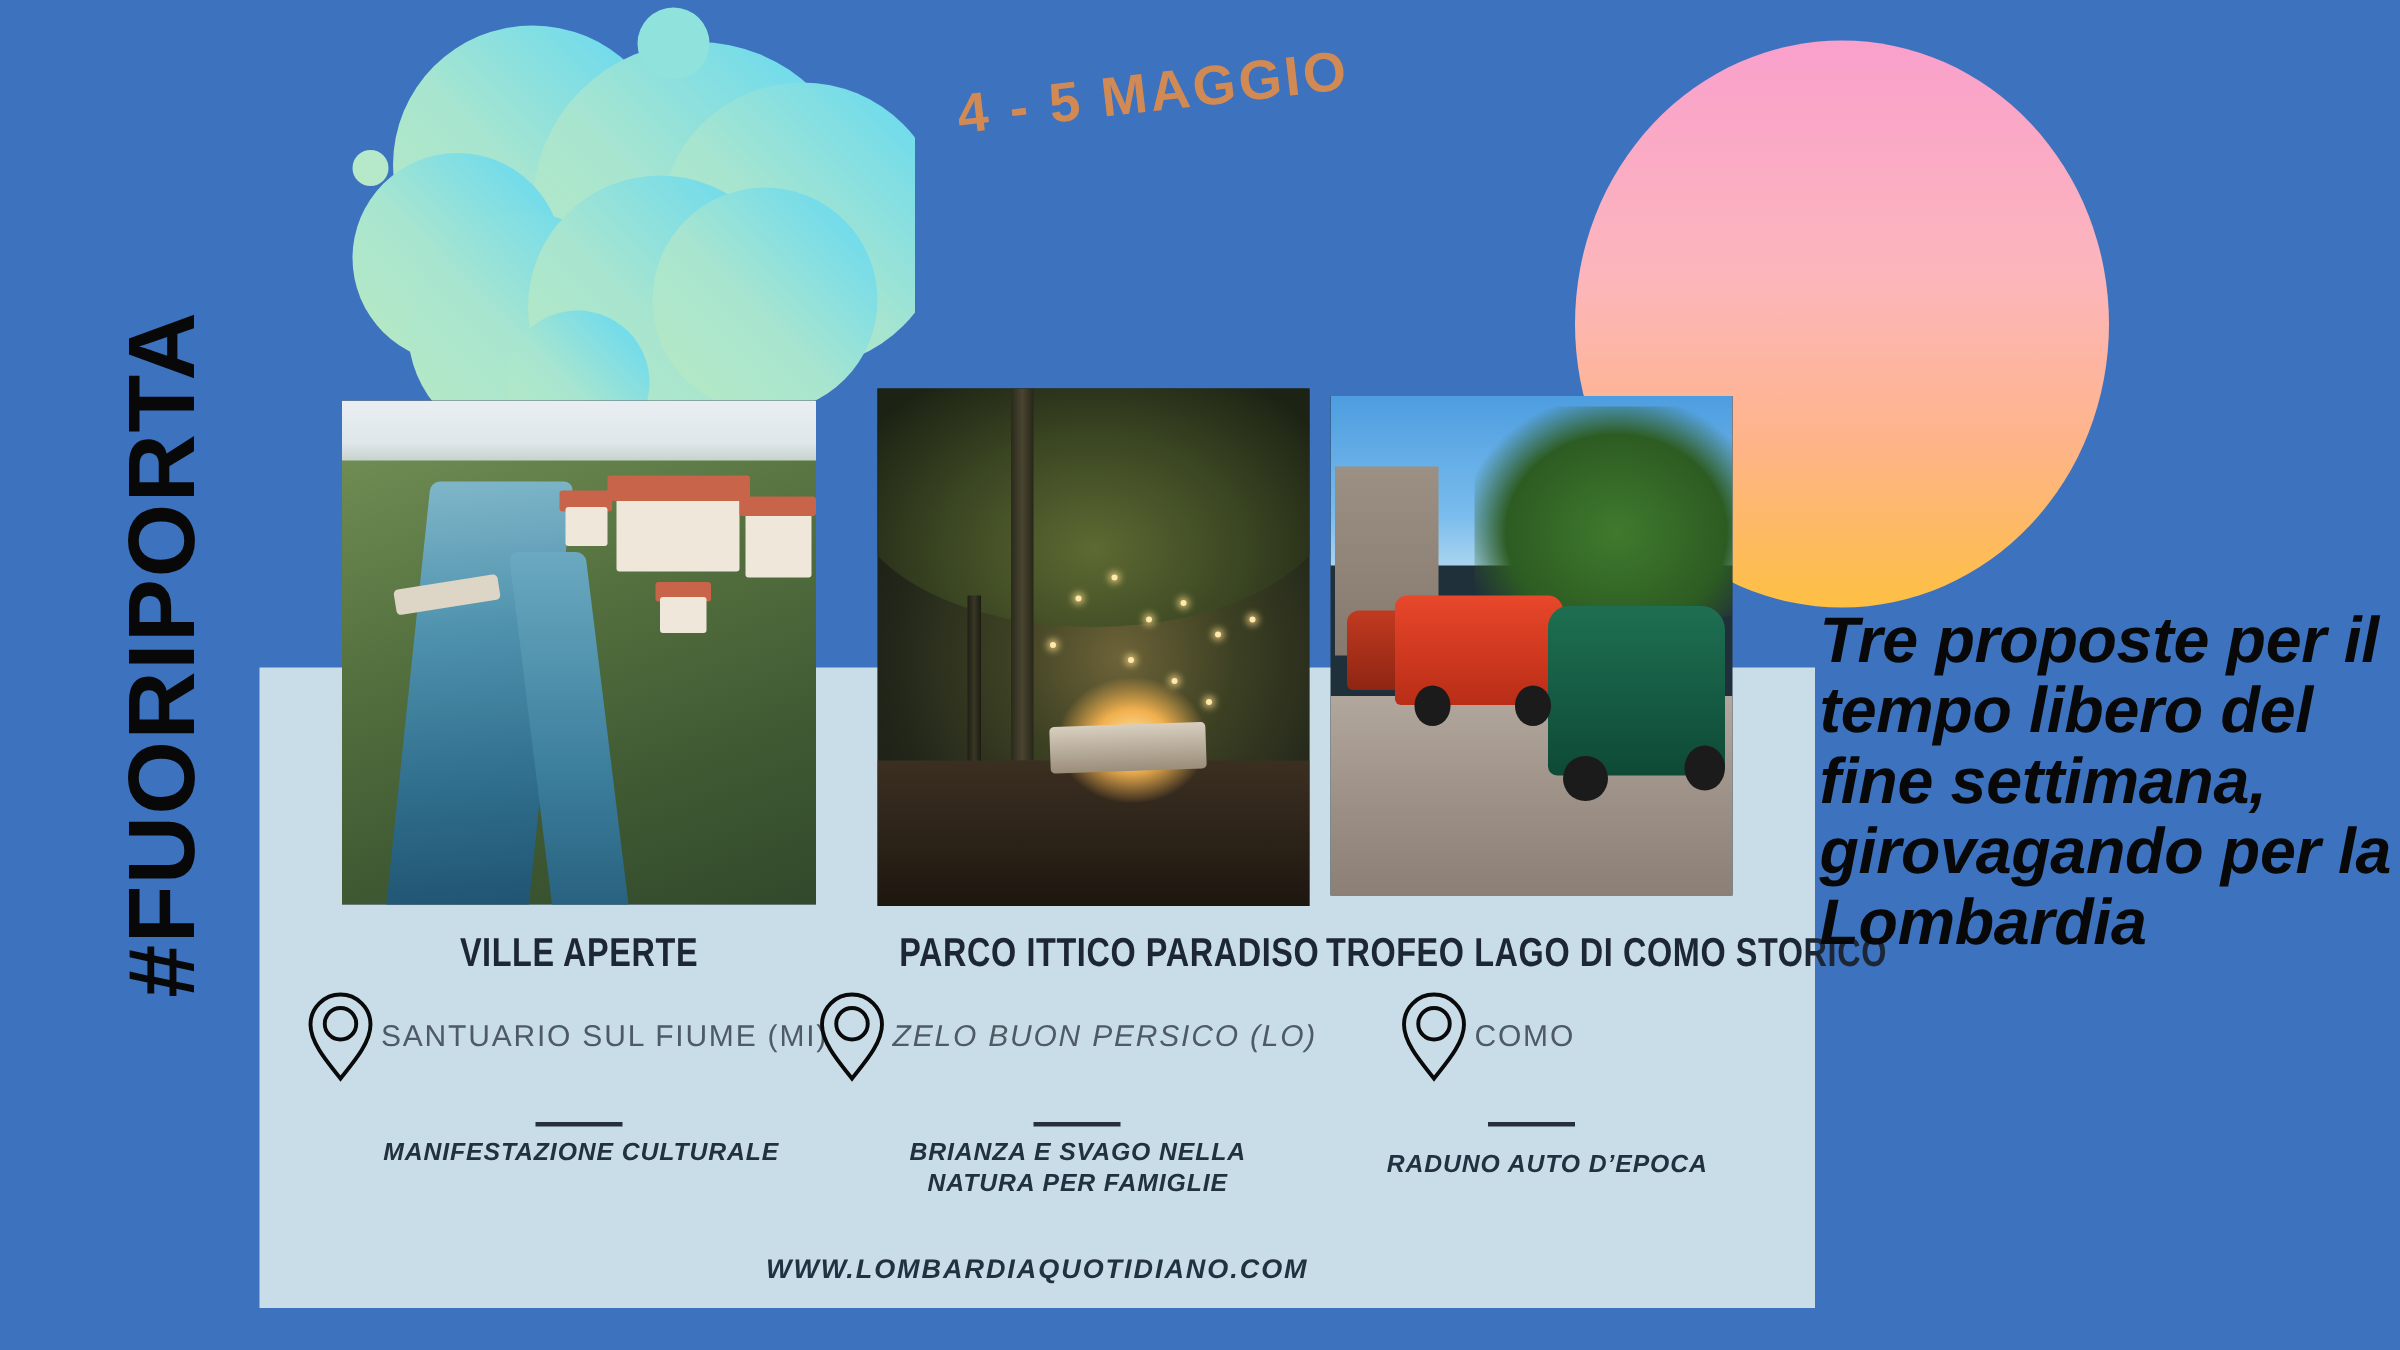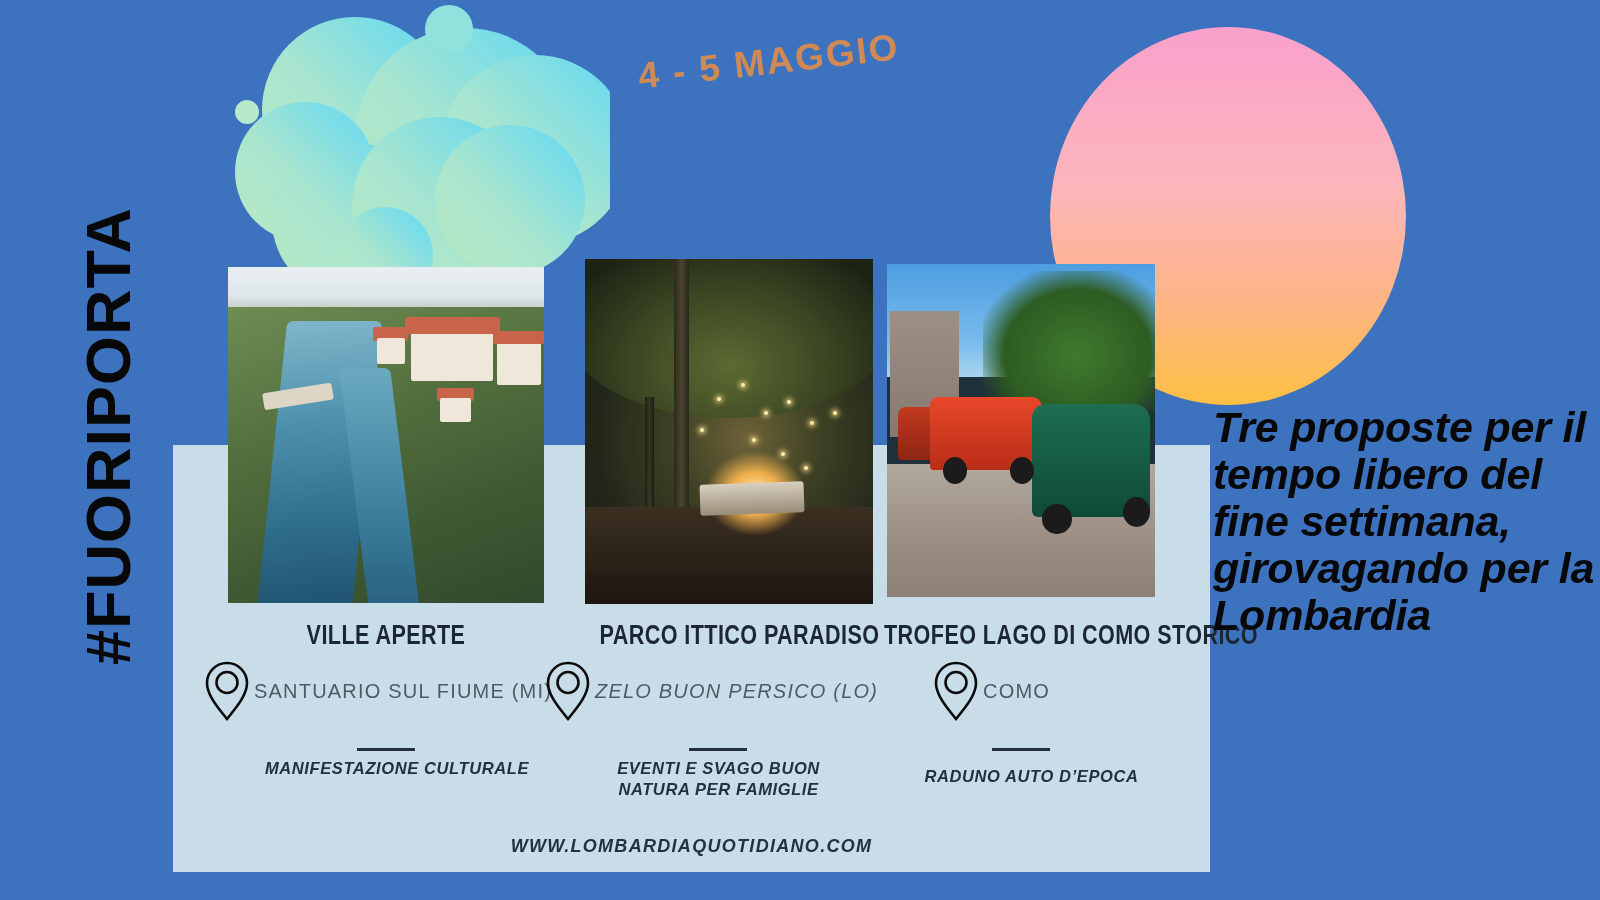--- a/index.html
+++ b/index.html
@@ -228,37 +228,37 @@
   <div class="card">
     <div class="card-title" style="left:246px;top:620px;width:280px;">VILLE APERTE</div>
     <div class="loc-row" style="left:200px;top:658px;">
       <svg class="pin" viewBox="0 0 54 66">
         <path d="M27 5 C16 5 7 14 7 25 C7 38 20 52 27 61 C34 52 47 38 47 25 C47 14 38 5 27 5 Z" fill="none" stroke="#0a0a0a" stroke-width="2.6"></path>
         <circle cx="27" cy="24.5" r="10.5" fill="none" stroke="#0a0a0a" stroke-width="2.6"></circle>
       </svg>
       <span class="loc-text">SANTUARIO SUL FIUME  (MI)</span>
     </div>
     <div class="divider" style="left:357px;top:748px;width:58px;"></div>
-    <div class="desc" style="left:246px;top:758px;width:283px;text-align:right;">
+    <div class="desc" style="left:246px;top:758px;width:283px;">
       <div>MANIFESTAZIONE CULTURALE</div>
     </div>
   </div>
 
   <div class="card">
     <div class="card-title" style="left:567px;top:620px;width:325px;">PARCO ITTICO PARADISO</div>
     <div class="loc-row" style="left:541px;top:658px;font-style:italic;">
       <svg class="pin" viewBox="0 0 54 66">
         <path d="M27 5 C16 5 7 14 7 25 C7 38 20 52 27 61 C34 52 47 38 47 25 C47 14 38 5 27 5 Z" fill="none" stroke="#0a0a0a" stroke-width="2.6"></path>
         <circle cx="27" cy="24.5" r="10.5" fill="none" stroke="#0a0a0a" stroke-width="2.6"></circle>
       </svg>
       <span class="loc-text">ZELO BUON PERSICO (LO)</span>
     </div>
     <div class="divider" style="left:689px;top:748px;width:58px;"></div>
     <div class="desc" style="left:577px;top:758px;width:283px;">
-      <div>EVENTI E SVAGO BUON</div>
+      <div>BRIANZA E SVAGO NELLA</div>
       <div>NATURA PER FAMIGLIE</div>
     </div>
   </div>
 
   <div class="card">
     <div class="card-title" style="left:845px;top:620px;width:390px;">TROFEO LAGO DI COMO STORICO</div>
     <div class="loc-row" style="left:929px;top:658px;">
       <svg class="pin" viewBox="0 0 54 66">
         <path d="M27 5 C16 5 7 14 7 25 C7 38 20 52 27 61 C34 52 47 38 47 25 C47 14 38 5 27 5 Z" fill="none" stroke="#0a0a0a" stroke-width="2.6"></path>
         <circle cx="27" cy="24.5" r="10.5" fill="none" stroke="#0a0a0a" stroke-width="2.6"></circle>

